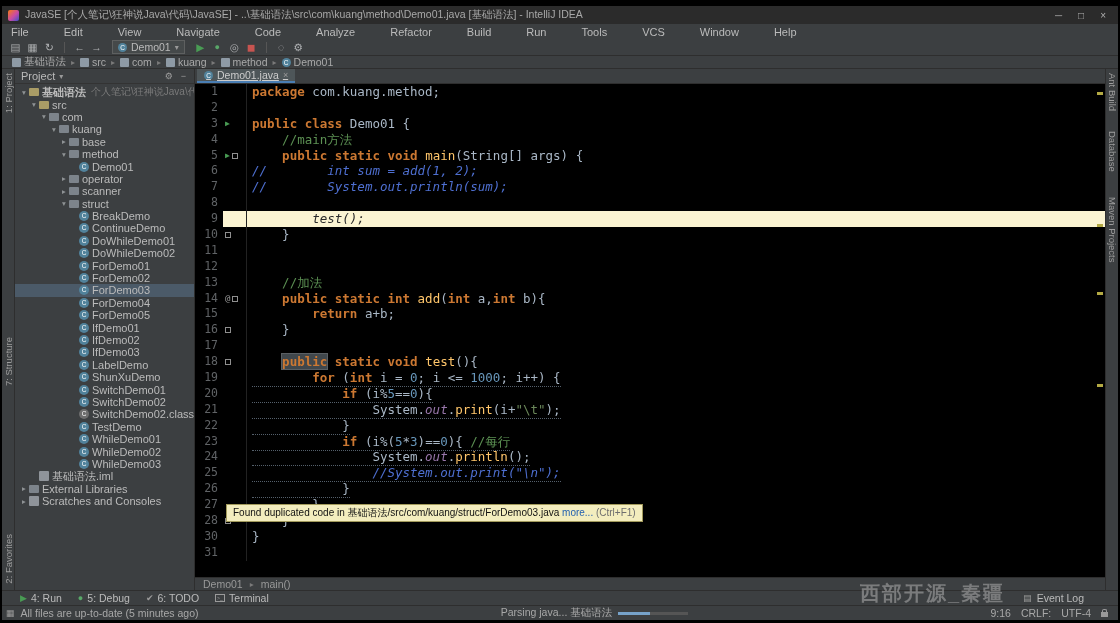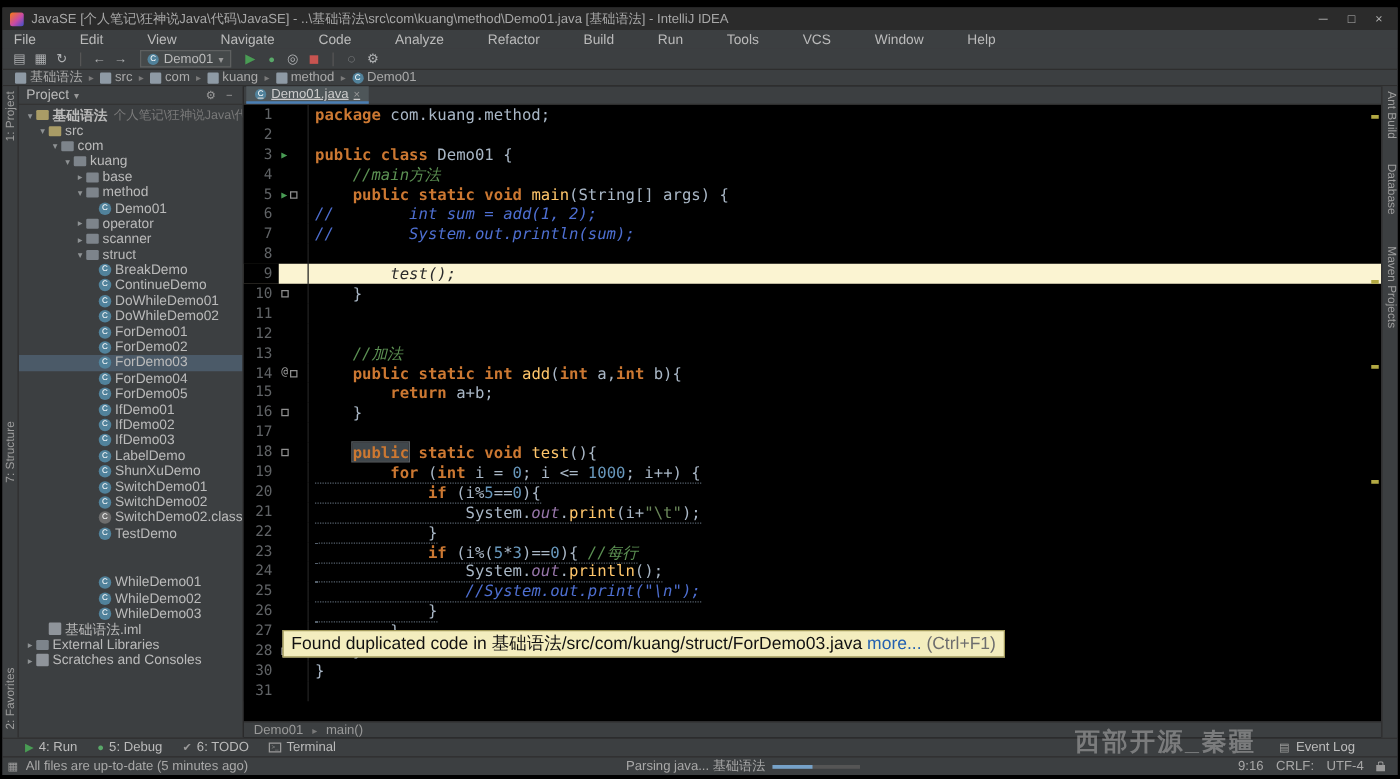--- a/index.html
+++ b/index.html
@@ -67,21 +67,21 @@
   .g-fold{width:6px;height:6px;border:1px solid #8F8F8F;display:inline-block;}
   .g-at{color:#9B9B9B;font-size:9px;}
   .ctext{flex:1;padding-left:5px;color:#A9B7C6;}
   .tok{white-space:pre;display:inline-block;}
   .tok.dup{border-bottom:1px dotted #55606C;}
   .tk-kw{color:#CC7832;font-weight:bold;}
   .tk-pl{color:#A9B7C6;}
   .tk-fn{color:#FFC66B;}
   .tk-num{color:#6897BB;}
   .tk-str{color:#6A8759;}
-  .tk-cg{color:#5C9153;font-style:italic;}
+  .tk-cg{color:#5C9153;}
   .tk-cb{color:#4E6FD1;font-style:italic;}
   .tk-fld{color:#9876AA;font-style:italic;}
   .tk-dk{color:#2B2B2B;font-style:italic;}
   .tk-kwh{color:#CC7832;font-weight:bold;background:#40474C;outline:1px solid #5A5F63;}
   .stripe-mark{position:absolute;right:2px;width:6px;height:3px;background:#B3A943;}
   .ed-breadcrumb{height:13px;background:#3C3F41;border-top:1px solid #2E2E2E;display:flex;align-items:center;gap:4px;padding-left:8px;font-size:10.5px;color:#999;flex:0 0 auto;font-family:"Liberation Sans",sans-serif;}
   
   .bottombar{height:15px;background:#3C3F41;border-top:1px solid #2E2E2E;display:flex;align-items:center;gap:16px;padding-left:18px;font-size:10.5px;color:#BBB;flex:0 0 auto;}
   .bb-item{display:flex;align-items:center;gap:4px;}
   .bbi{font-size:9px;color:#9A9A9A;}
@@ -92,21 +92,21 @@
   
   .statusbar{height:15px;background:#3C3F41;border-top:1px solid #2E2E2E;display:flex;align-items:center;padding:0 10px 0 4px;font-size:10.5px;color:#A8A8A8;flex:0 0 auto;}
   .sb-left{display:flex;align-items:center;gap:6px;}
   .sb-center{margin:0 auto;display:flex;align-items:center;gap:6px;}
   .pbar{width:70px;height:3px;background:#555;position:relative;}
   .pbar-fill{position:absolute;left:0;top:0;height:3px;width:45%;background:#76A2C9;}
   .sb-right{display:flex;align-items:center;gap:10px;}
   .lock{width:7px;height:5px;background:#9A9A9A;position:relative;display:inline-block;margin-top:2px;}
   .lock::before{content:"";position:absolute;top:-3px;left:1px;width:3px;height:3px;border:1px solid #9A9A9A;border-bottom:none;border-radius:2px 2px 0 0;}
   
-  .tooltip{position:absolute;left:224px;top:498px;background:#F3EDBE;border:1px solid #A29A5B;color:#111;font-size:14px;padding:1px 6px;white-space:nowrap;z-index:50;}
+  .tooltip{position:absolute;left:224px;top:498px;background:#F3EDBE;border:1px solid #A29A5B;color:#111;font-size:10px;padding:1px 6px;white-space:nowrap;z-index:50;}
   .tooltip .link{color:#2461B0;}
   .tooltip .hint{color:#6E6E6E;}
   .watermark{position:absolute;left:858px;top:574px;font-size:20px;font-weight:bold;letter-spacing:2px;color:rgba(185,185,185,0.5);z-index:60;white-space:nowrap;}
 </style>
 </head>
 <body>
 
 <div id="win">
 
   <div class="titlebar">
@@ -339,21 +339,21 @@
           <div class="tree-row" style="padding-left: 54px;">
             <span class="chev"></span>
             <span class="ticon classfile">C</span>
             <span class="tlabel">SwitchDemo02.class</span>
           </div>
           <div class="tree-row" style="padding-left: 54px;">
             <span class="chev"></span>
             <span class="ticon class">C</span>
             <span class="tlabel">TestDemo</span>
           </div>
-          <div class="tree-row" style="padding-left: 54px; margin-top: 27px;">
+          <div class="tree-row" style="padding-left: 54px;">
             <span class="chev"></span>
             <span class="ticon class">C</span>
             <span class="tlabel">WhileDemo01</span>
           </div>
           <div class="tree-row" style="padding-left: 54px;">
             <span class="chev"></span>
             <span class="ticon class">C</span>
             <span class="tlabel">WhileDemo02</span>
           </div>
           <div class="tree-row" style="padding-left: 54px;">

